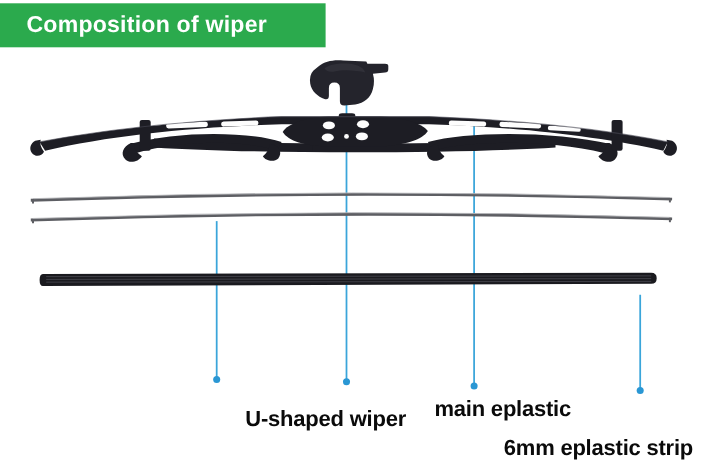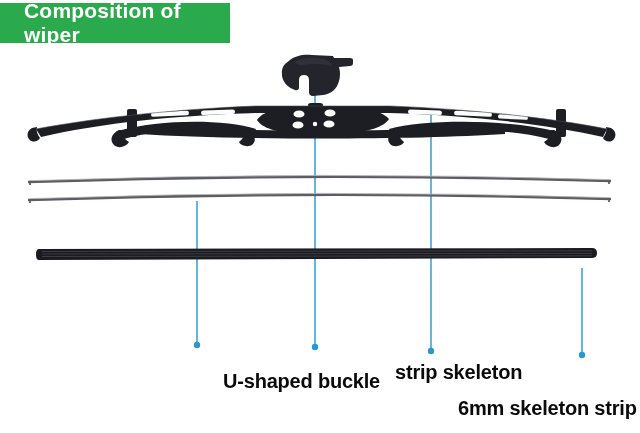--- a/index.html
+++ b/index.html
@@ -1,21 +1,21 @@
 <!DOCTYPE html>
 <html><head>
 <meta charset="utf-8">
 <style>
   html,body{margin:0;padding:0;background:#ffffff;}
   #stage{
     position:relative;width:640px;height:433px;background:#ffffff;overflow:hidden;
     font-family:"Liberation Sans", sans-serif;
   }
   .banner{
-    position:absolute;left:0;top:3px;width:230px;height:40px;
+    position:absolute;left:0;top:3px;width:296px;height:40px;
     background:#2BAA4D;display:flex;align-items:center;
   }
   .banner span{
     color:#ffffff;font-size:21px;font-weight:700;padding-left:24px;letter-spacing:0.2px;
   }
   .diagram-svg{position:absolute;left:0;top:0;width:640px;height:433px;}
   .part-label{
     position:absolute;color:#0a0a0a;font-size:20px;font-weight:700;
     white-space:nowrap;letter-spacing:-0.2px;
   }
@@ -116,17 +116,17 @@
     </g>
 
     <g fill="#2A97D4">
       <circle cx="197" cy="345" r="3.2"></circle>
       <circle cx="315" cy="347" r="3.2"></circle>
       <circle cx="431" cy="351" r="3.2"></circle>
       <circle cx="582" cy="355" r="3.2"></circle>
     </g>
   </svg>
 
-  <div class="part-label" id="label-buckle">U-shaped buckle</div>
-  <div class="part-label" id="label-skeleton">strip skeleton</div>
-  <div class="part-label" id="label-strip">6mm skeleton strip</div>
+  <div class="part-label" id="label-buckle">U-shaped wiper</div>
+  <div class="part-label" id="label-skeleton">main eplastic</div>
+  <div class="part-label" id="label-strip">6mm eplastic strip</div>
 
 </div>
 
 </body></html>

